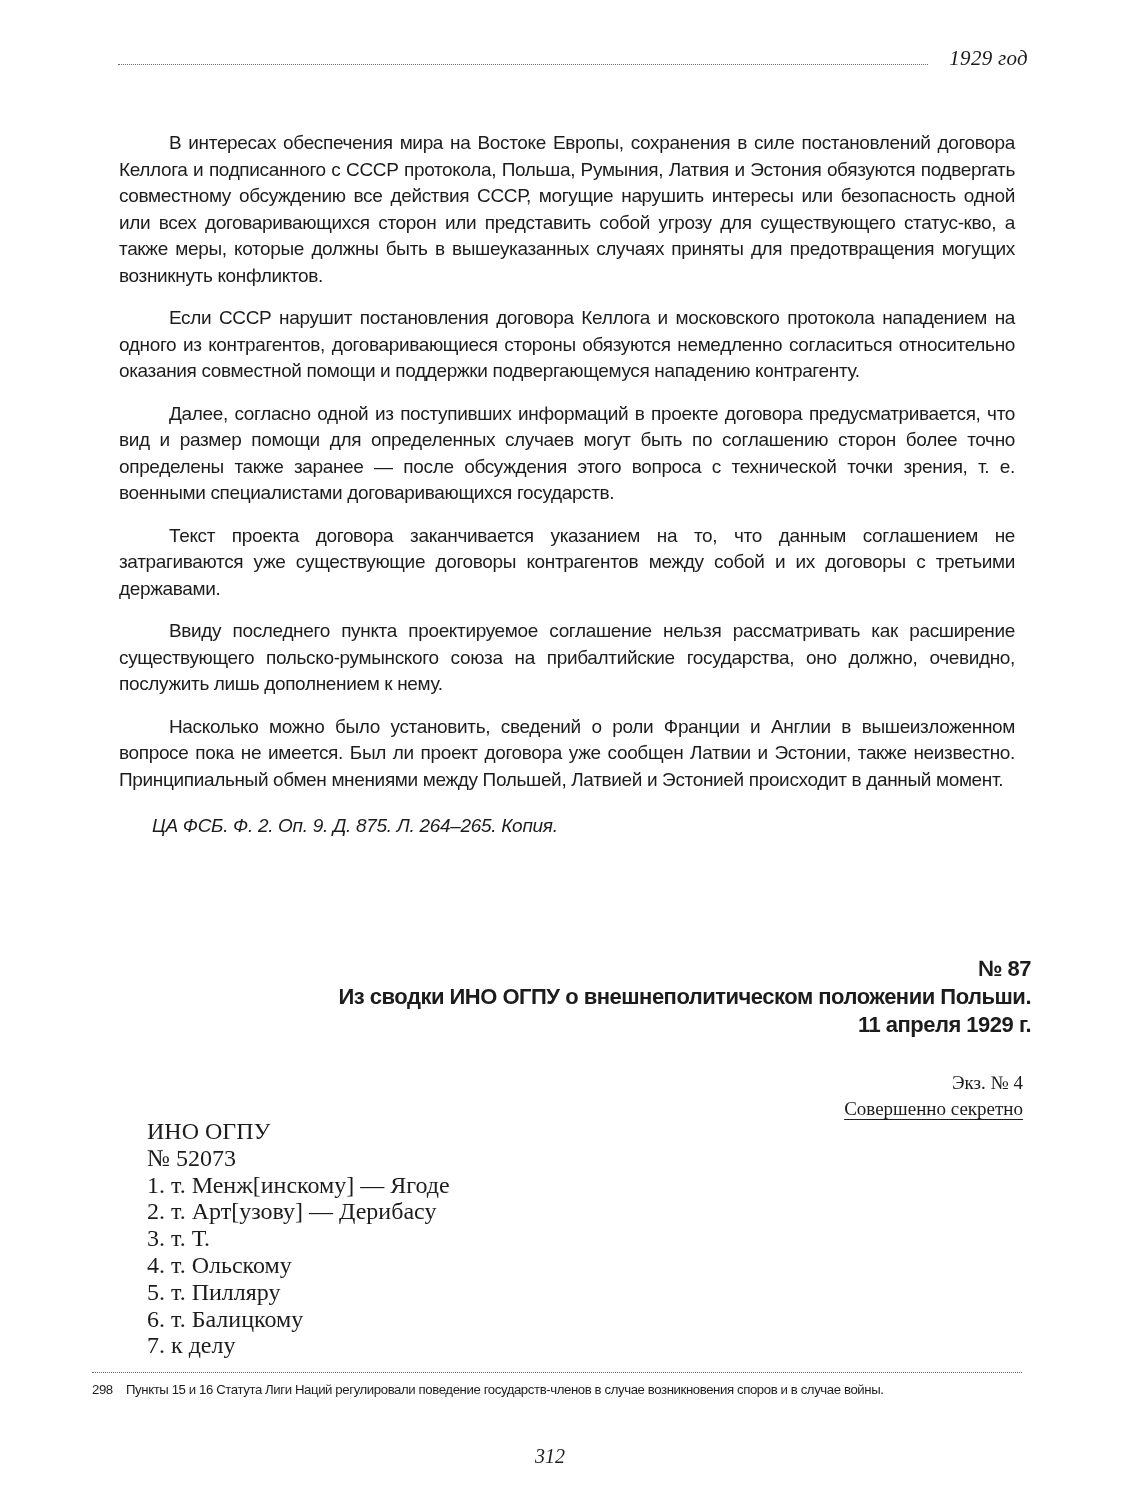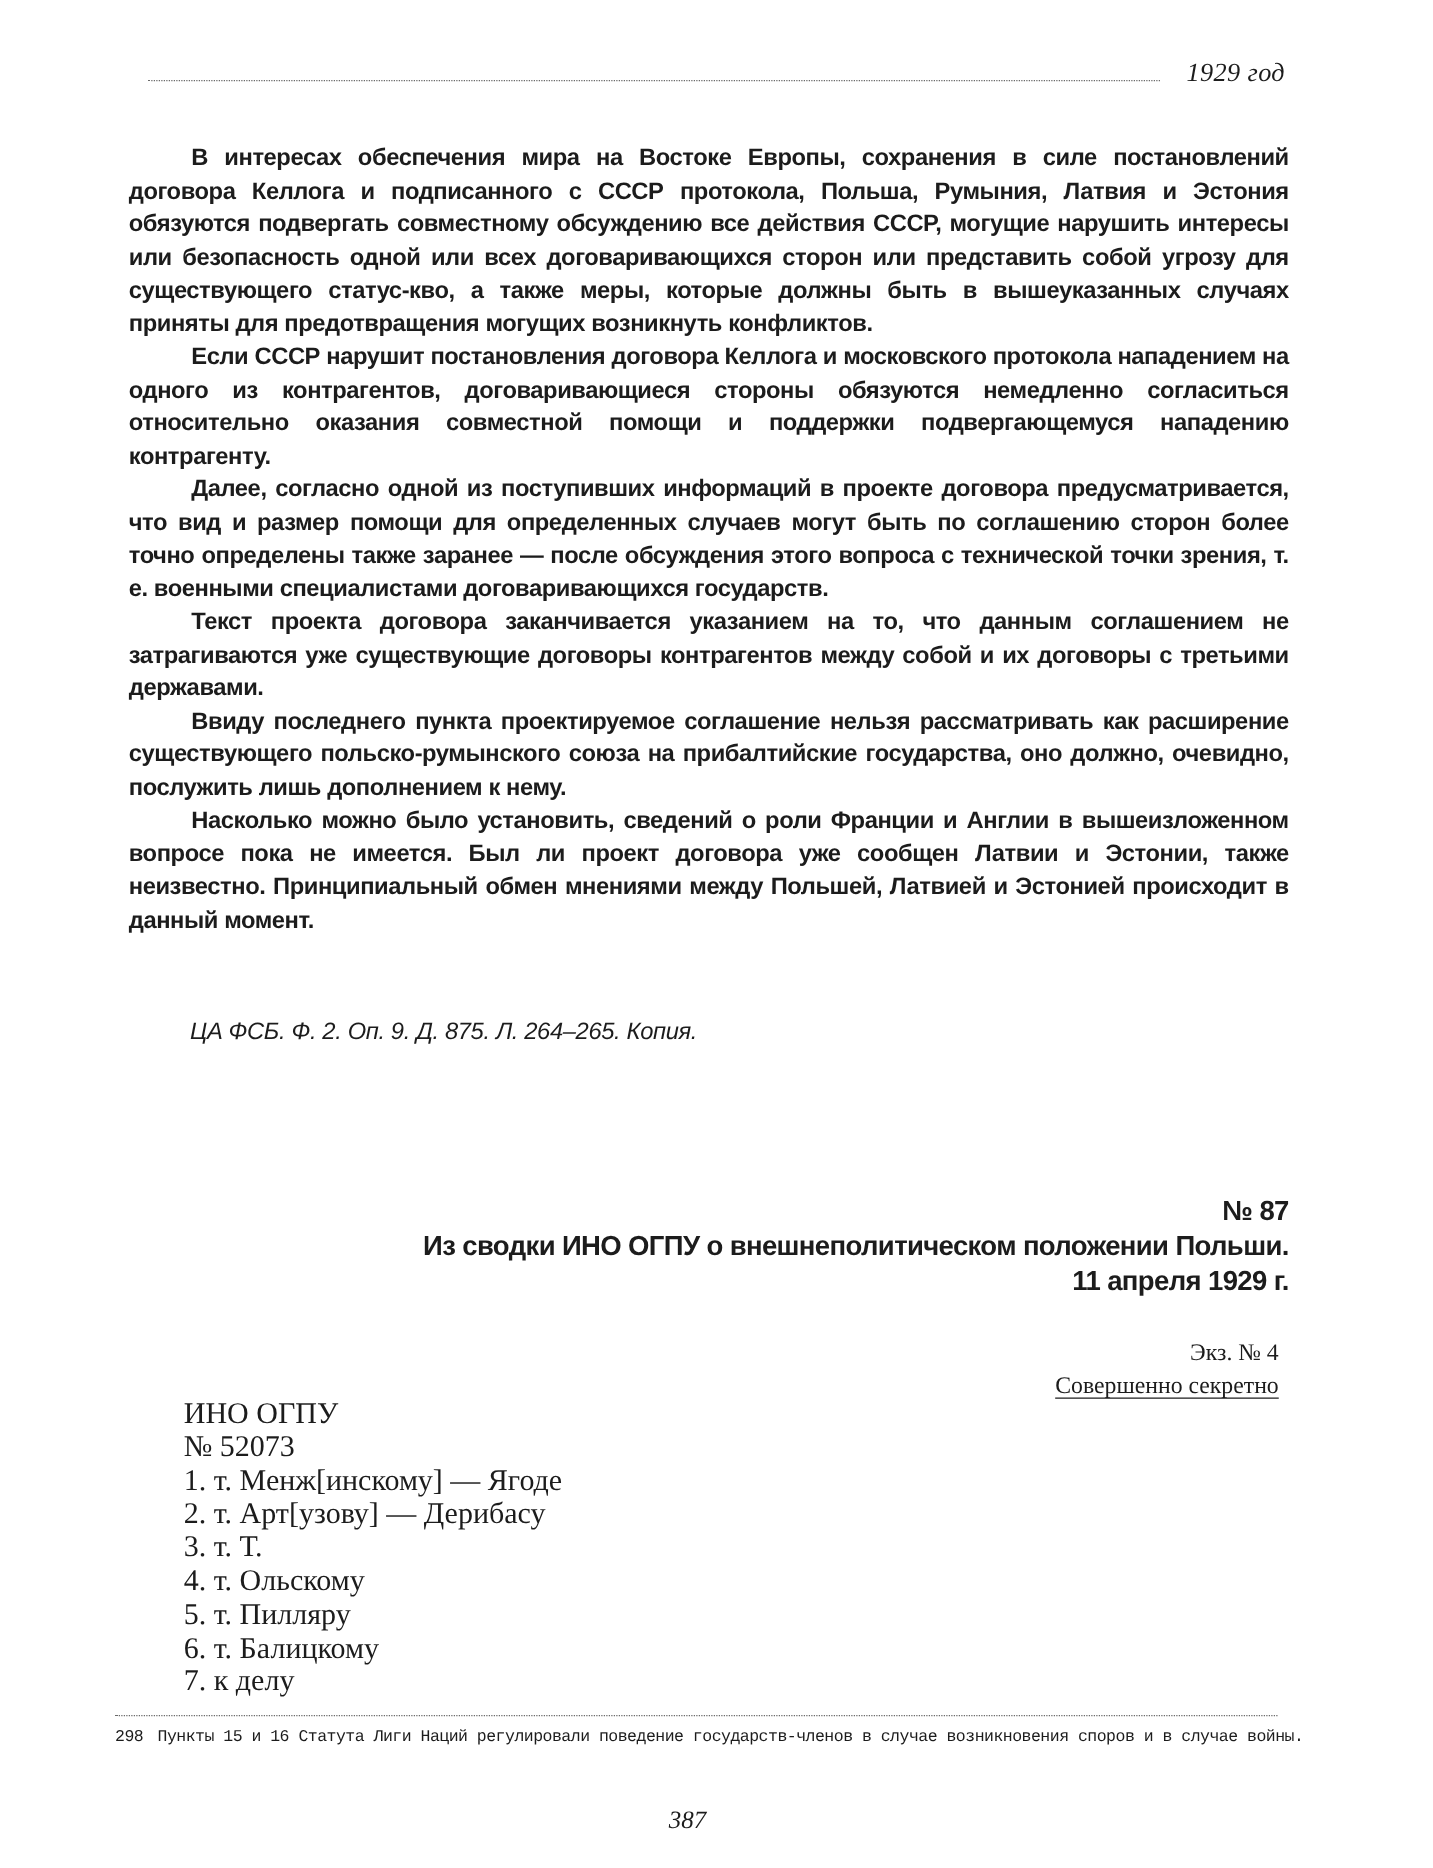--- a/index.html
+++ b/index.html
@@ -19,21 +19,21 @@
       position: absolute; right: 0; top: 2px;
       font-style: italic; font-size: 21px; letter-spacing: 0.3px;
     }
     .body-text {
       position: absolute; left: 103px; top: 114px; width: 928px;
       font-family: "Liberation Sans", "DejaVu Sans", sans-serif;
       font-stretch: condensed;
       font-size: 19px; line-height: 26.5px; text-align: justify;
       letter-spacing: -0.35px;
     }
-    .body-text p { margin: 0; text-indent: 50px; font-weight: bold; }
+    .body-text p { margin: 16px; text-indent: 50px; }
     .body-text sup { font-size: 11px; line-height: 0; }
     .source {
       position: absolute; left: 152px; top: 815px;
       font-family: "Liberation Sans", "DejaVu Sans", sans-serif;
       font-style: italic; font-size: 19px; letter-spacing: -0.3px;
     }
     .doc-head {
       position: absolute; left: 103px; top: 955px; width: 928px;
       text-align: right;
       font-family: "Liberation Sans", "DejaVu Sans", sans-serif;
@@ -51,21 +51,21 @@
       font-family: "Liberation Serif", "DejaVu Serif", serif;
       font-size: 24px; line-height: 26.8px;
     }
     .distribution div { white-space: nowrap; }
     .footnote-rule {
       position: absolute; left: 92px; top: 1372px; width: 930px;
       border-top: 1px dotted #6a6a6a;
     }
     .footnote {
       position: absolute; left: 92px; top: 1382px; width: 940px;
-      font-family: Liberation Mono, monospace;
+      font-family: Liberation Sans, sans-serif;
       font-size: 13.2px; letter-spacing: -0.4px; white-space: nowrap;
     }
     .footnote .num { display: inline-block; width: 34px; }
     .page-number {
       position: absolute; left: 535px; top: 1445px;
       font-style: italic; font-size: 20px;
     }
   </style>
 </head>
 <body>
@@ -107,13 +107,13 @@
   <div>5. т. Пилляру</div>
   <div>6. т. Балицкому</div>
   <div>7. к делу</div>
 </div>
 
 <div class="footnote-rule"></div>
 <div class="footnote">
   <span class="num">298</span><span>Пункты 15 и 16 Статута Лиги Наций регулировали поведение государств-членов в случае возникновения споров и в случае войны.</span>
 </div>
 
-<div class="page-number">387</div>
+<div class="page-number">312</div>
 
 </body></html>

